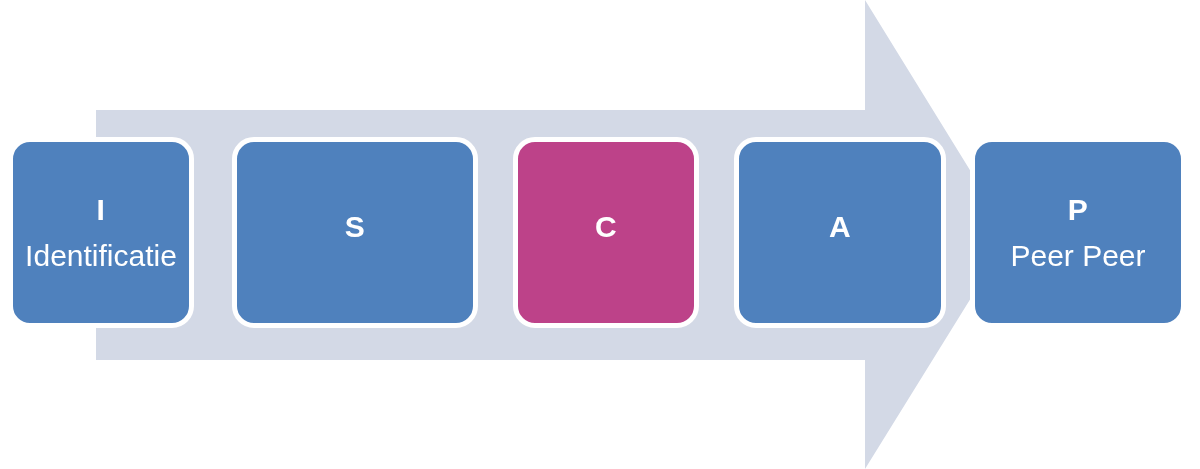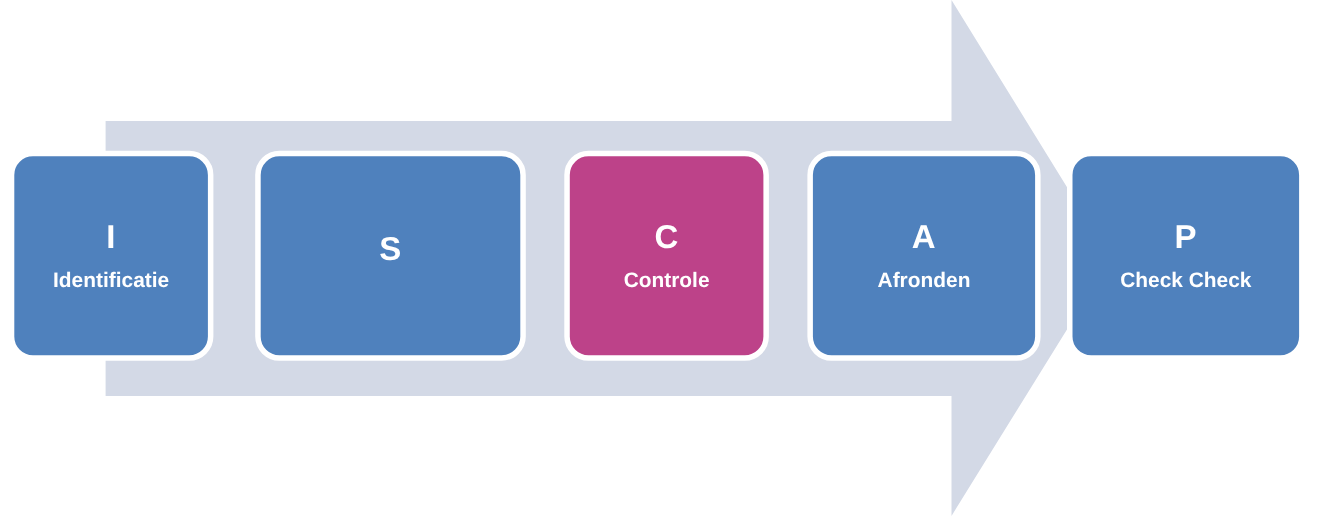--- a/index.html
+++ b/index.html
@@ -39,22 +39,22 @@
     line-height: 1.12;
     padding: 6px 8px;
   }
   .step-letter {
     font-size: 30px;
     font-weight: bold;
     letter-spacing: 0.5px;
     margin-bottom: 12px;
   }
   .step-label {
-    font-size: 19px;
-    font-weight: bold;
+    font-size: 30px;
+    font-weight: normal;
     white-space: pre-line;
   }
   
   #box-0 { left: 8px;   top: 137px; width: 186px; height: 191px; }
   #box-1 { left: 232px; top: 137px; width: 246px; height: 191px; }
   #box-2 { left: 513px; top: 137px; width: 186px; height: 191px; }
   #box-3 { left: 734px; top: 137px; width: 212px; height: 191px; }
   #box-4 { left: 970px; top: 137px; width: 216px; height: 191px; }
 </style>
 </head>
@@ -70,26 +70,24 @@
     <span class="step-letter">I</span>
     <span class="step-label">Identificatie</span>
   </div>
 
   <div class="step-box" id="box-1" style="background-color: rgb(79, 129, 189);">
     <span class="step-letter">S</span>
   </div>
 
   <div class="step-box" id="box-2" style="background-color: rgb(189, 66, 137);">
     <span class="step-letter">C</span>
-    <span class="step-label">Controle</span>
   </div>
 
   <div class="step-box" id="box-3" style="background-color: rgb(79, 129, 189);">
     <span class="step-letter">A</span>
-    <span class="step-label">Afronden</span>
   </div>
 
   <div class="step-box" id="box-4" style="background-color: rgb(79, 129, 189);">
     <span class="step-letter">P</span>
-    <span class="step-label">Check Check</span>
+    <span class="step-label">Peer Peer</span>
   </div>
 
 </div>
 
 </body></html>

